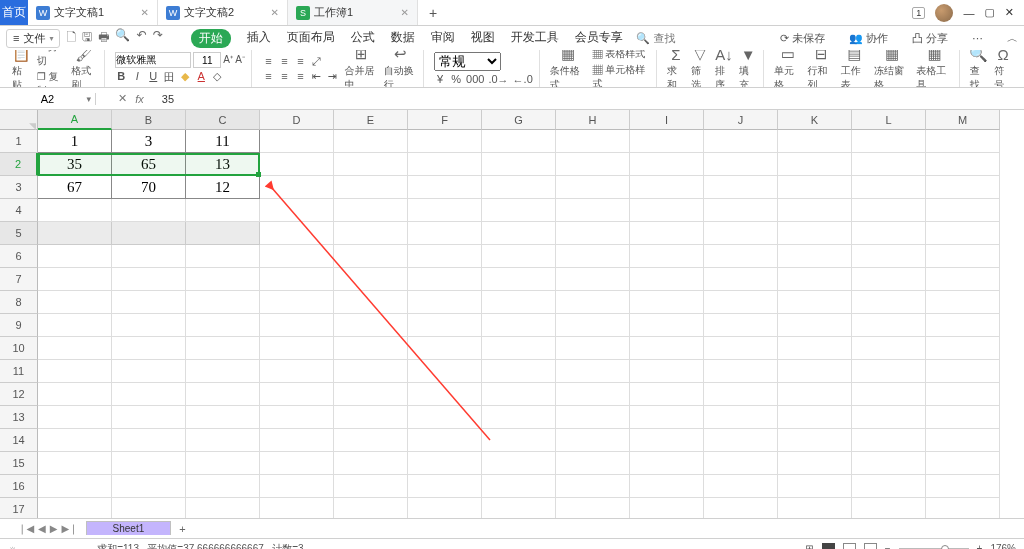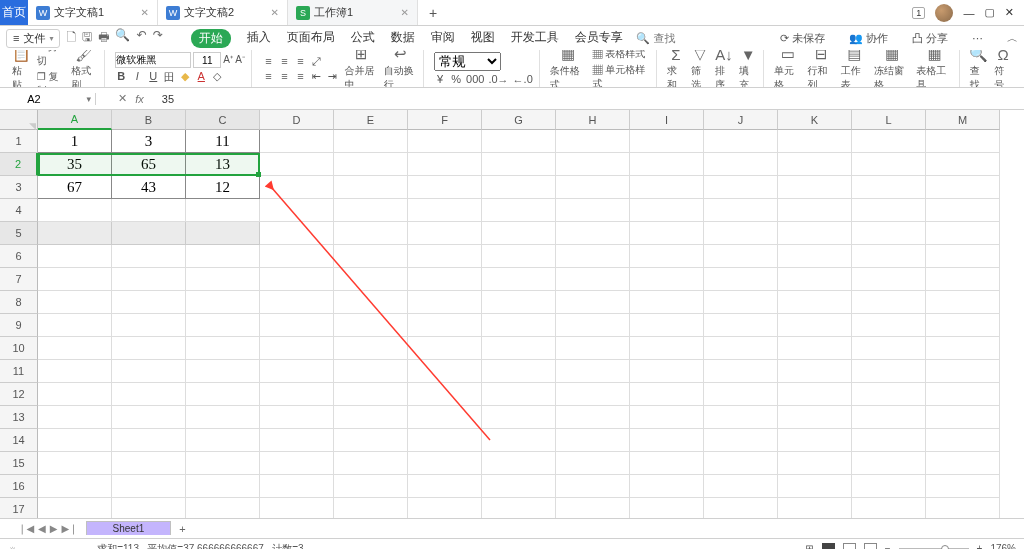--- a/index.html
+++ b/index.html
@@ -36,21 +36,21 @@
 .rib-big { display: flex; flex-direction: column; align-items: center; justify-content: center; font-size: 10px; color: #555; gap: 1px;}
 .rib-big .ic { font-size: 15px; color: #666; }
 .rib-col { display: flex; flex-direction: column; gap: 2px; font-size: 10px; color: #555; }
 .font-sel { display: flex; gap: 2px; }
 .font-sel select, .font-sel input { border: 1px solid #ccc; font-size: 10px; height: 16px; }
 .btn-row { display: flex; gap: 4px; font-size: 11px; color: #555; }
 .btn-row span { min-width: 12px; text-align: center; }
 
 
 .fx-bar { height: 22px; border-bottom: 1px solid #d0d0d0; display: flex; align-items: center; }
-.name-box { width: 96px; border-right: 1px solid #d0d0d0; display: flex; align-items: center; padding: 0 4px; position: relative; }
+.name-box { width: 96px; border-right: 1px solid #d0d0d0; display: flex; align-items: center; justify-content: center; padding: 0 4px; position: relative; }
 .name-box input { border: none; width: 60px; text-align: center; font-size: 11px; outline: none; }
 .name-dd { position: absolute; right: 4px; color: #777; font-size: 9px; }
 .fx-icons { display: flex; gap: 8px; padding: 0 12px 0 22px; color: #777; align-items: center;}
 .fx-val { padding-left: 6px; font-size: 11px; }
 
 
 .sheet-area { position: relative; height: 408px; overflow: hidden; }
 .corner { position: absolute; left: 0; top: 0; width: 38px; height: 20px; background: #f0f0f0; border-right: 1px solid #bbb; border-bottom: 1px solid #bbb; }
 .corner::after{content:"◤"; color:#ccc; position:absolute; right:1px; bottom:-2px; font-size:9px; transform: scaleX(-1);}
 .col-headers { position: absolute; left: 38px; top: 0; height: 20px; display: flex; }
@@ -363,21 +363,21 @@
         <div class="cell"></div>
         <div class="cell"></div>
         <div class="cell"></div>
         <div class="cell"></div>
         <div class="cell"></div>
         <div class="cell"></div>
         <div class="cell"></div>
       </div>
       <div class="cell-row">
         <div class="cell bdata databorder">67</div>
-        <div class="cell bdata databorder">43</div>
+        <div class="cell bdata databorder">70</div>
         <div class="cell bdata databorder">12</div>
         <div class="cell"></div>
         <div class="cell"></div>
         <div class="cell"></div>
         <div class="cell"></div>
         <div class="cell"></div>
         <div class="cell"></div>
         <div class="cell"></div>
         <div class="cell"></div>
         <div class="cell"></div>

